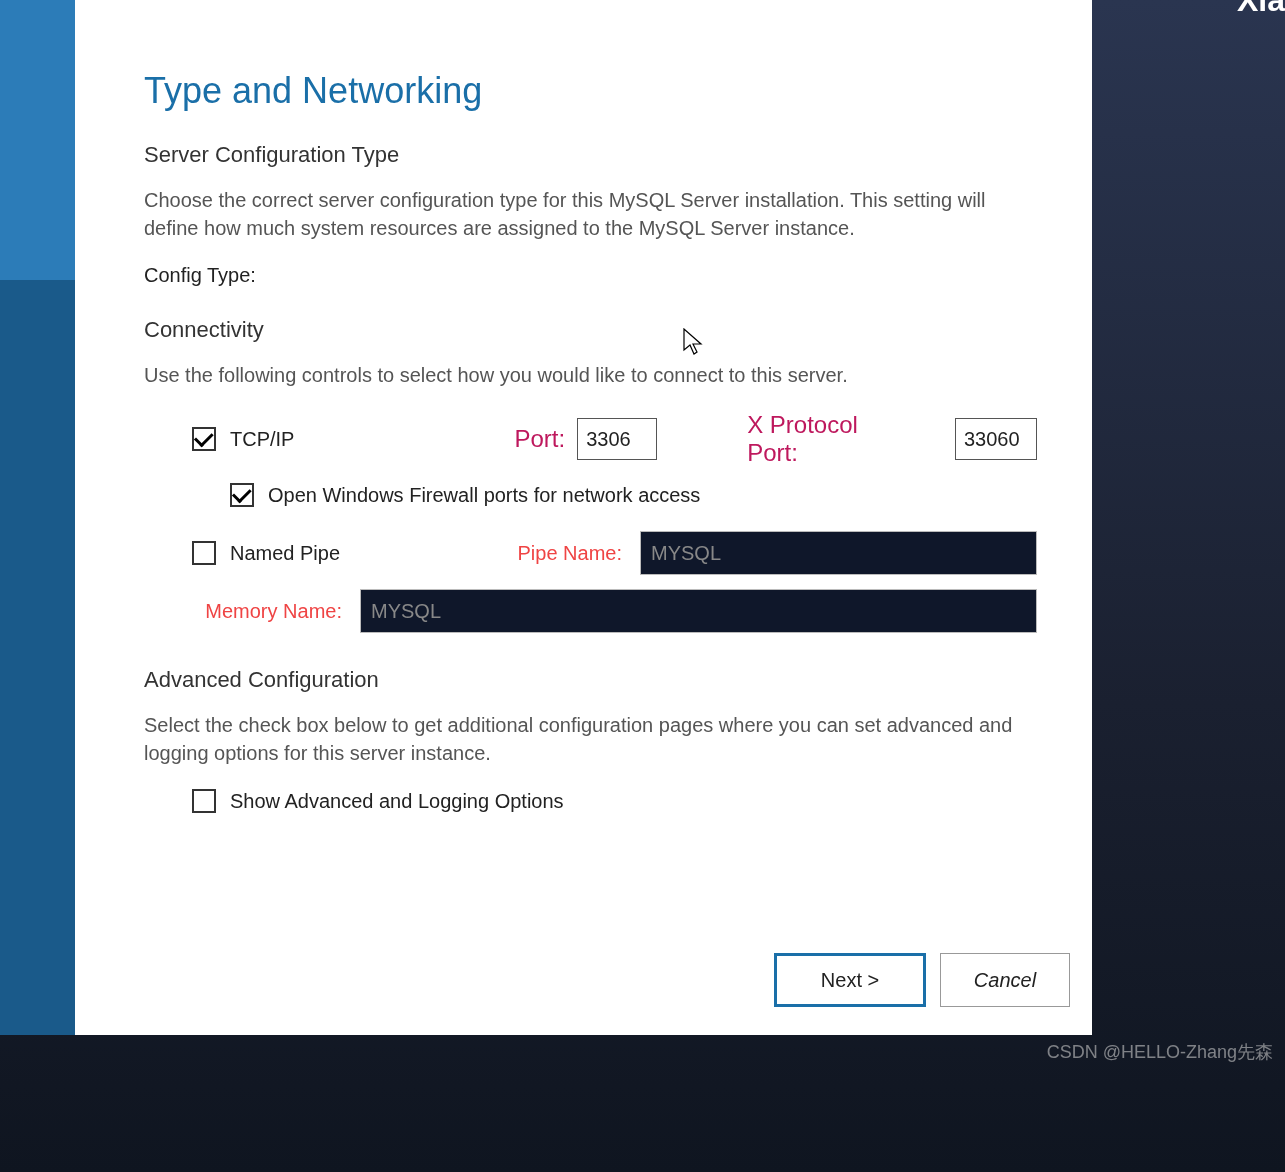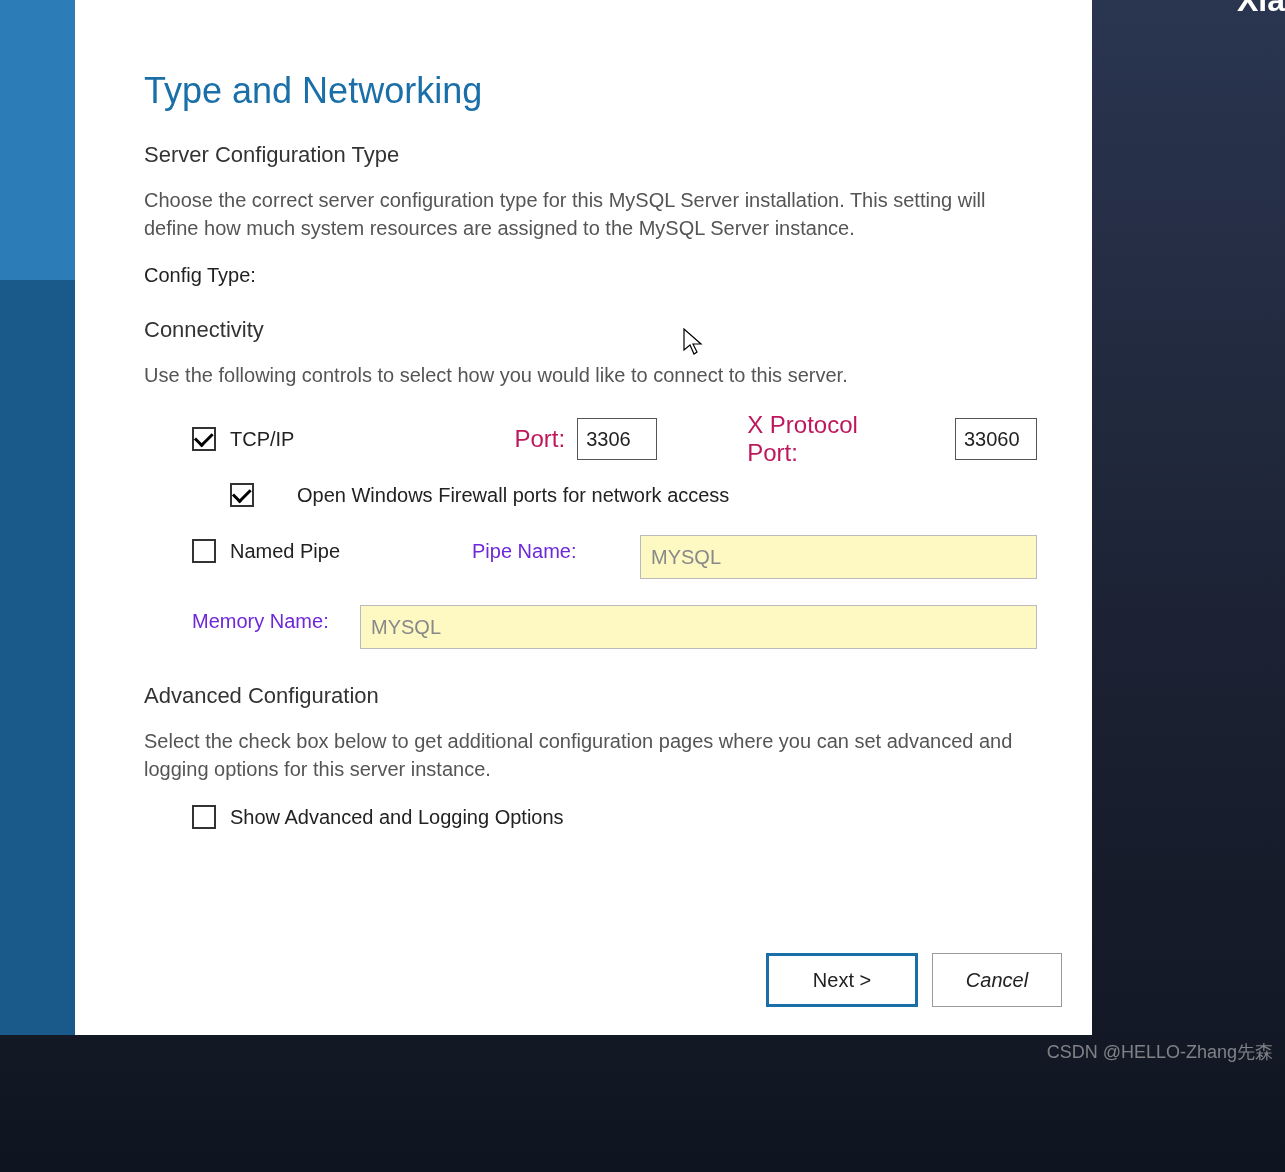--- a/index.html
+++ b/index.html
@@ -147,65 +147,64 @@
       font-size: 20px;
       padding: 4px 8px;
       color: #222;
       background: #fff;
     }
     .xport-input {
       width: 82px;
     }
     .fw-row {
       padding-left: 38px;
-      margin-bottom: 16px;
-      display: flex;
-      align-items: center;
-      gap: 29px;
+      margin-bottom: 24px;
+      display: flex;
+      align-items: center;
     }
     .name-row {
       display: flex;
       align-items: center;
       margin-bottom: 14px;
     }
     .name-check-wrap {
       display: flex;
       align-items: center;
       width: 280px;
     }
     .name-label {
       font-size: 20px;
-      color: #6d28d9;
+      color: #ef4444;
+      text-align: right;
       margin-right: 18px;
       flex-shrink: 0;
       width: 150px;
     }
     .name-input {
       flex: 1;
       height: 44px;
       border: 1.5px solid #bbb;
-      background: #fef9c3;
+      background: #0f172a;
       color: #888;
       font-size: 20px;
       padding: 4px 10px;
-      margin-top: 12px;
     }
     .adv-section {
       margin-top: 20px;
     }
     .adv-check-row {
       padding-left: 48px;
       margin-top: 16px;
       display: flex;
       align-items: center;
     }
     .footer {
       position: absolute;
       bottom: 28px;
-      right: 30px;
+      right: 22px;
       display: flex;
       gap: 14px;
     }
     .btn {
       height: 54px;
       padding: 0 30px;
       font-size: 20px;
       background: #fff;
       cursor: pointer;
       display: inline-flex;

